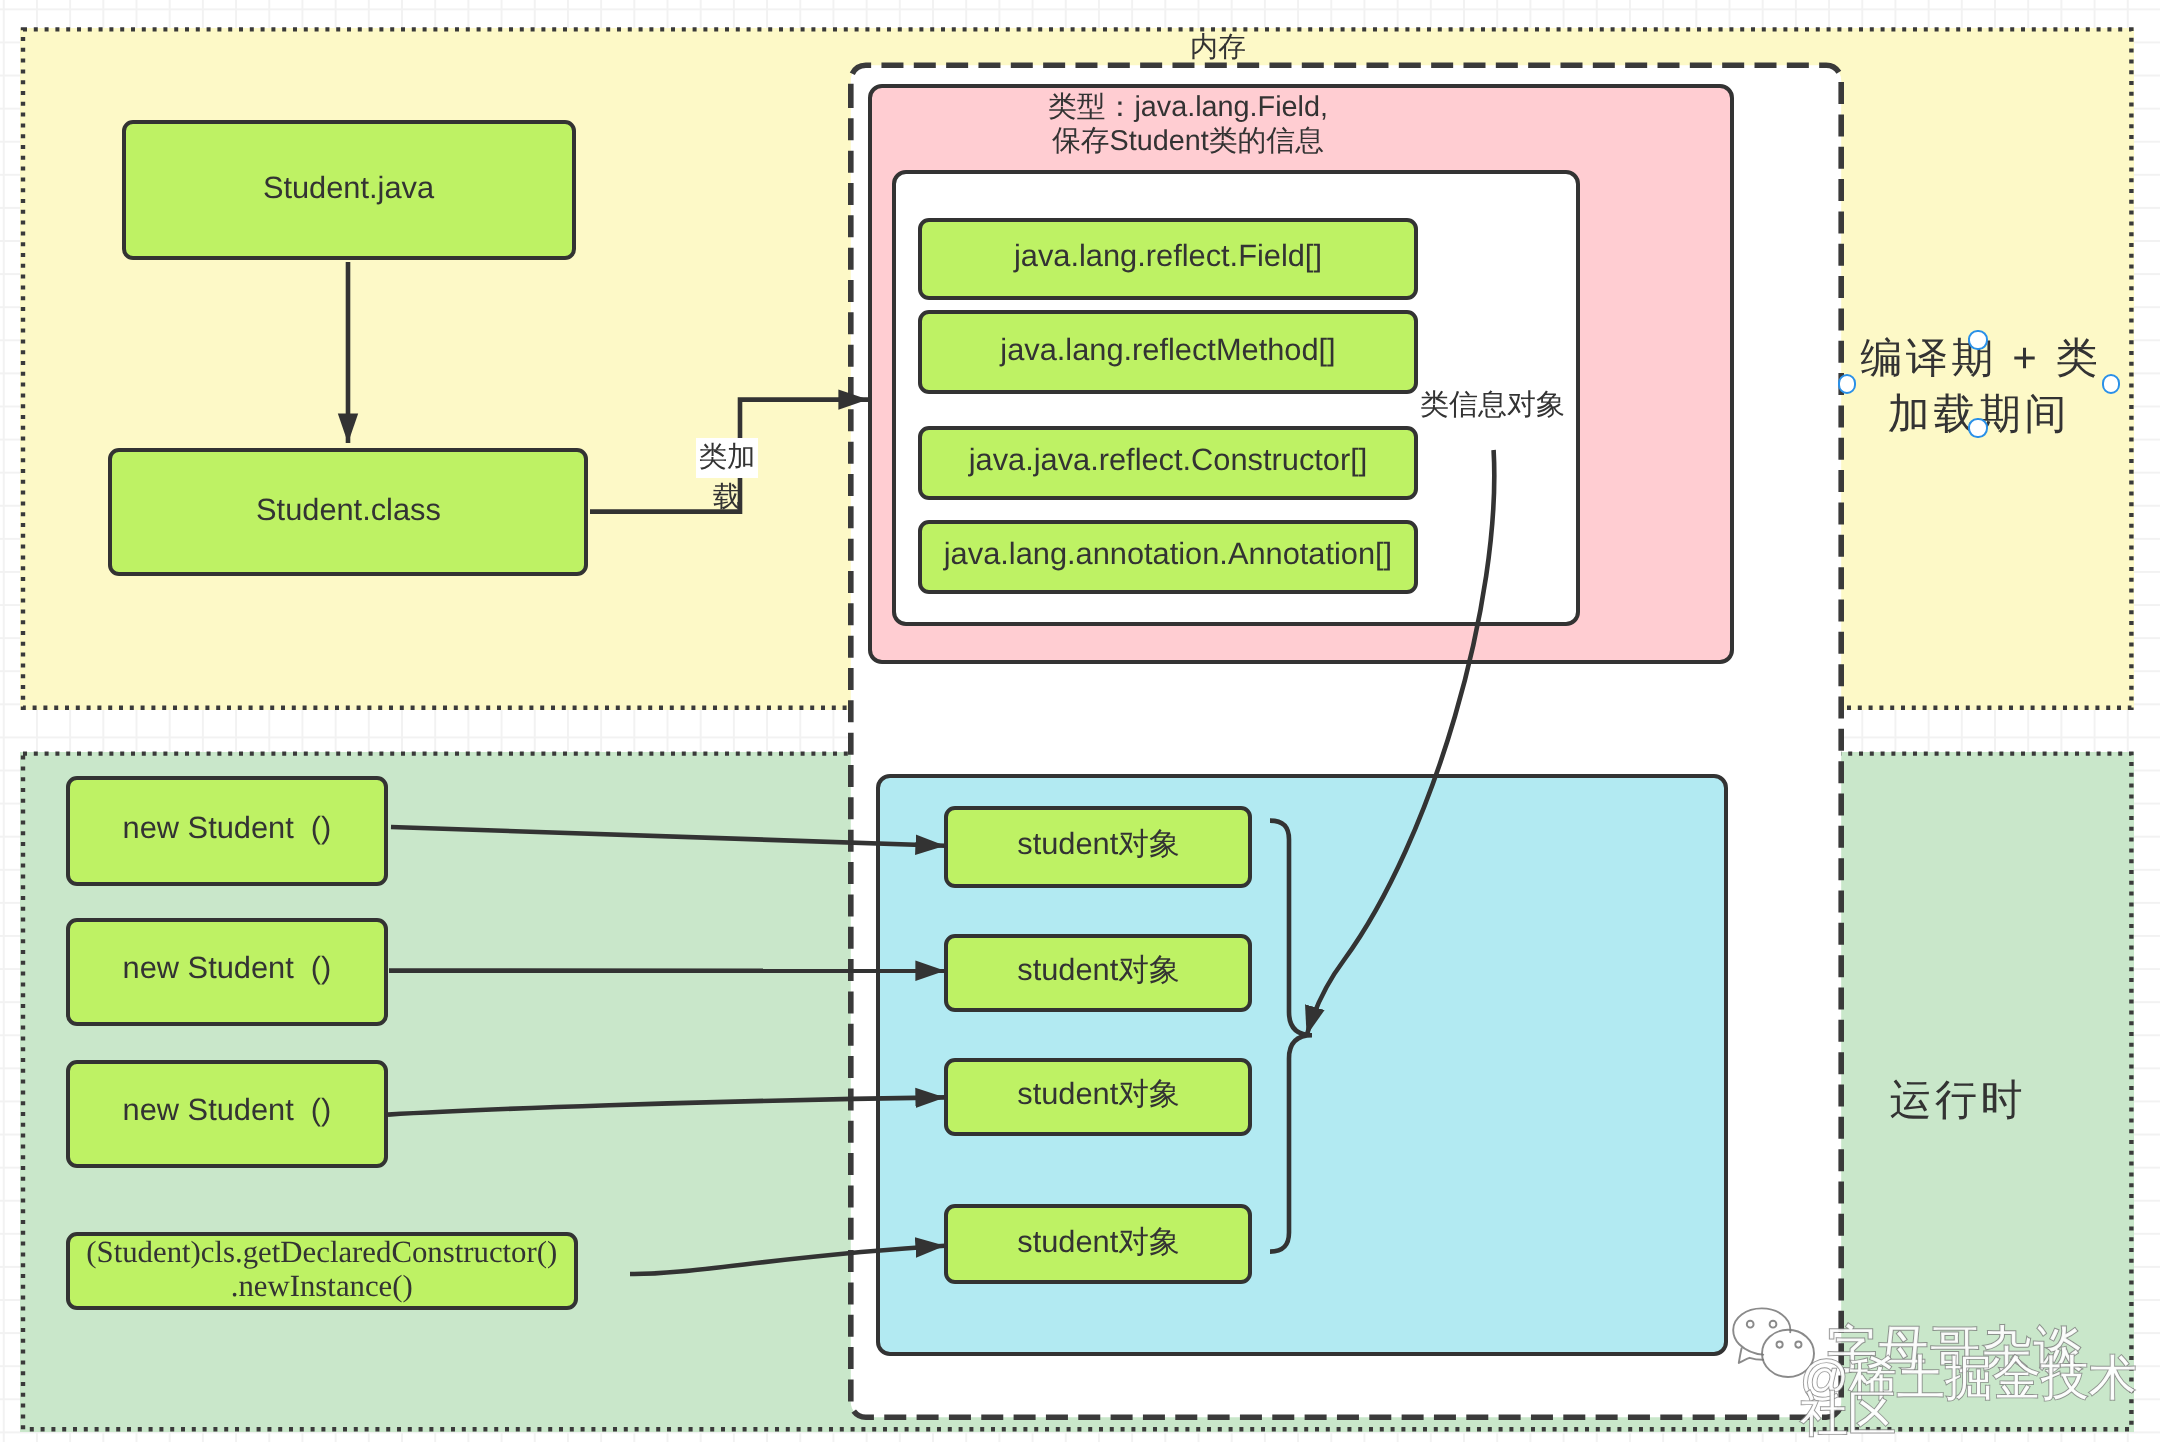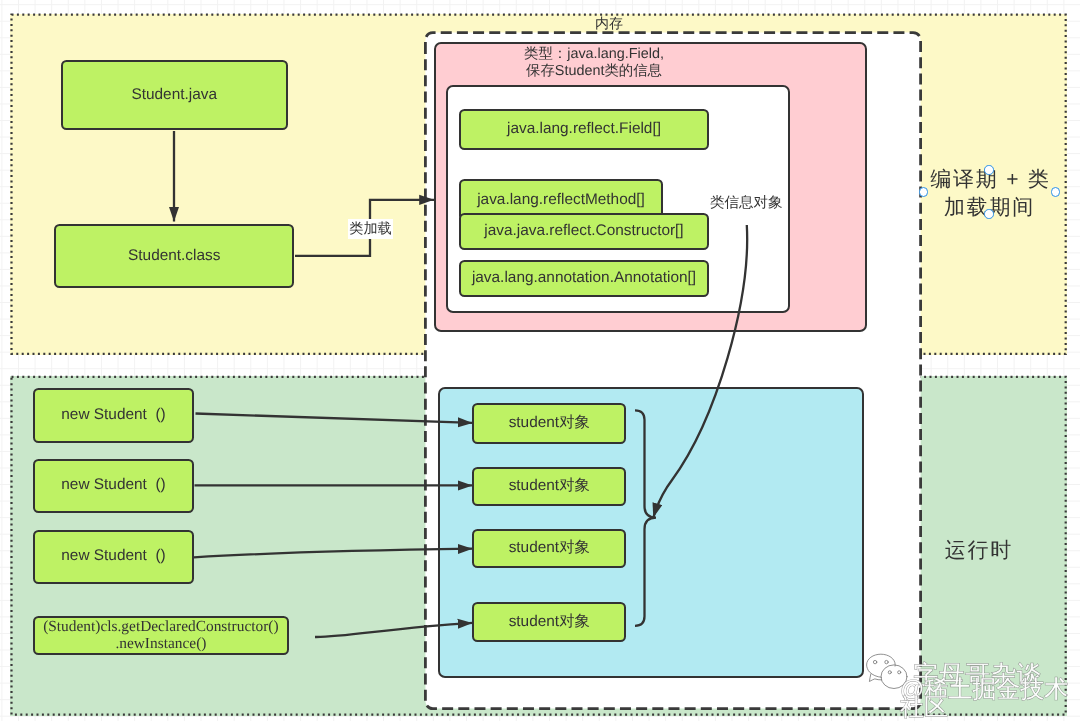--- a/index.html
+++ b/index.html
@@ -83,29 +83,29 @@
     </g>
   </svg>
   <div id="memory-label">内存</div>
 
   <div class="filled" id="class-area"></div>
   <div class="label" id="class-title1" style="left:494px;top:45.5px;width:200px;font-size:14.4px;">类型：java.lang.Field,</div>
   <div class="label" id="class-title2" style="left:494px;top:63px;width:200px;font-size:14.4px;">保存Student类的信息</div>
   <div class="filled" id="class-inner"></div>
 
   <div class="box" style="left:459px;top:108.5px;width:250px;height:41px;">java.lang.reflect.Field[]</div>
-  <div class="box" style="left:459px;top:179px;width:204px;height:42px;">java.lang.reflectMethod[]</div>
+  <div class="box" style="left:459px;top:155px;width:250px;height:42px;">java.lang.reflectMethod[]</div>
   <div class="box" style="left:459px;top:212.5px;width:250px;height:37px;">java.java.reflect.Constructor[]</div>
   <div class="box" style="left:459px;top:260px;width:250px;height:37px;">java.lang.annotation.Annotation[]</div>
 
   <div class="label" id="class-callout" style="left:710px;top:195px;width:90px;text-align:left;font-size:14.5px;">类信息对象</div>
 
   <div class="box" style="left:60.7px;top:60.3px;width:227.1px;height:69.7px;">Student.java</div>
   <div class="box" style="left:54.1px;top:224.4px;width:240.3px;height:63.6px;">Student.class</div>
-  <div class="label bg" id="edge-label-load" style="left:348px;top:218.5px;width:45px;height:20px;
+  <div class="label bg" id="edge-label-load" style="left:348px;top:218.5px;width:31px;height:20px;
        font-size:14.2px;line-height:20px;">类加载</div>
 
   <div class="filled" id="objects-area"></div>
   <div class="box" style="left:472.2px;top:402.6px;width:154.2px;height:41.2px;">student对象</div>
   <div class="box" style="left:472.2px;top:466.6px;width:154.2px;height:39.8px;">student对象</div>
   <div class="box" style="left:472.2px;top:528.6px;width:154.2px;height:39.5px;">student对象</div>
   <div class="box" style="left:472.2px;top:602.4px;width:154.2px;height:39.2px;">student对象</div>
 
   <div class="box" style="left:32.6px;top:387.6px;width:161.8px;height:55px;">new Student  ()</div>
   <div class="box" style="left:32.6px;top:458.7px;width:161.8px;height:54px;">new Student  ()</div>

